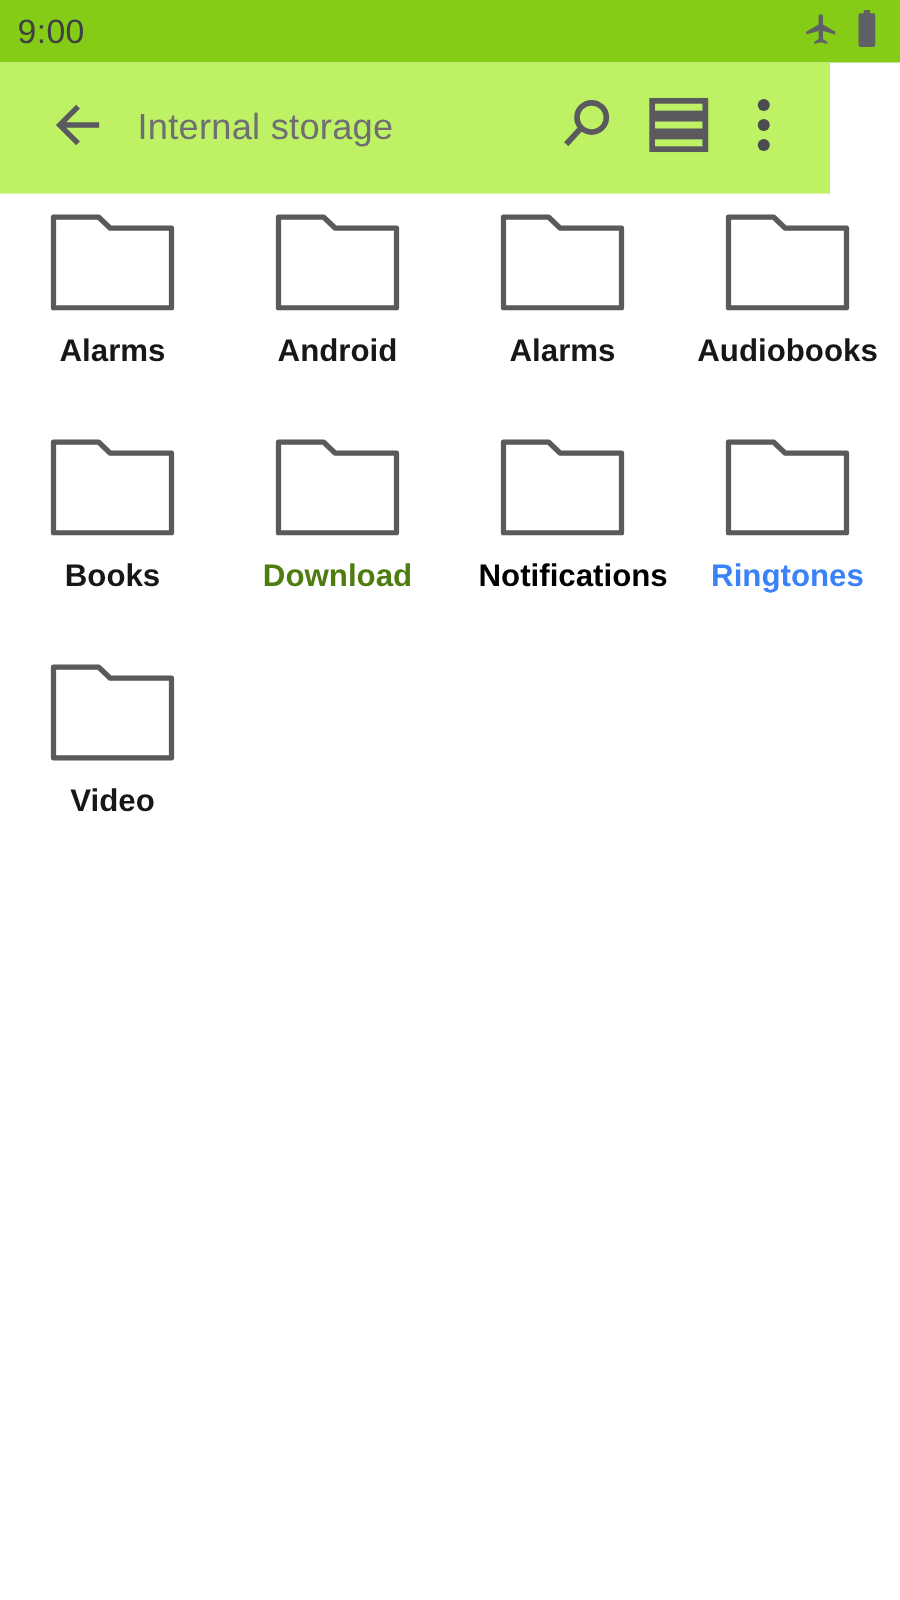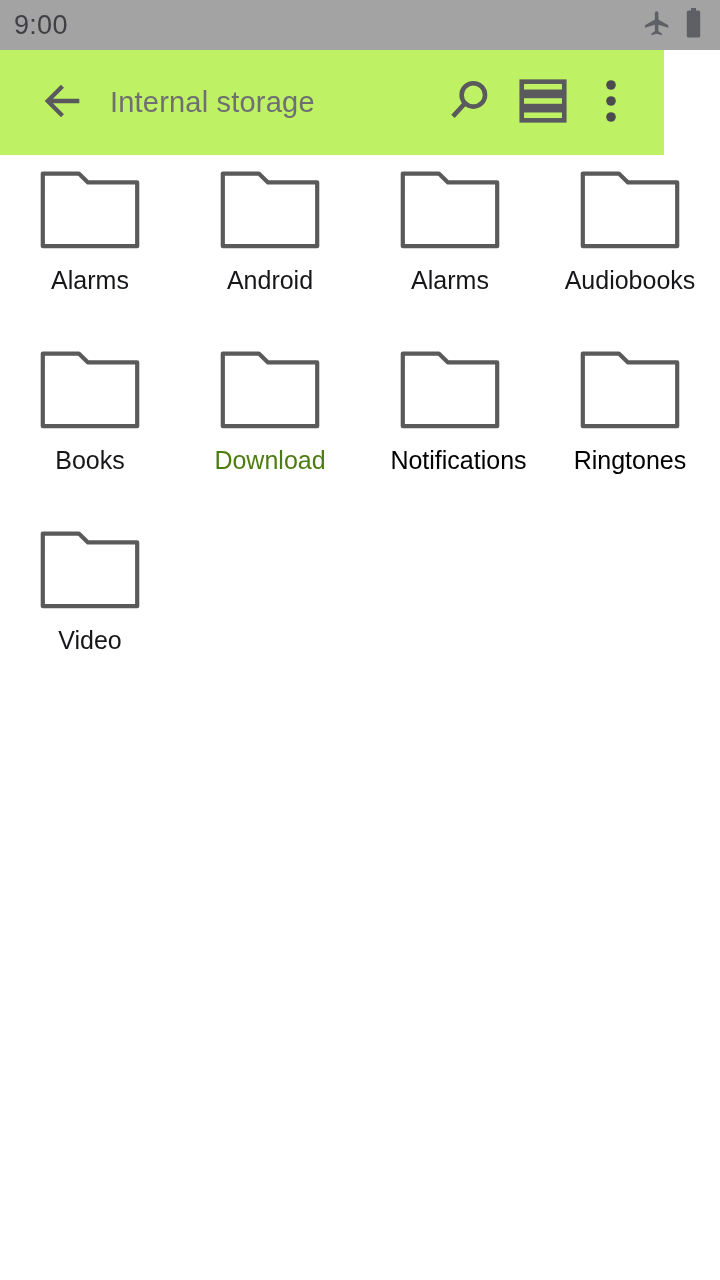--- a/index.html
+++ b/index.html
@@ -7,21 +7,21 @@
     width:720px; height:1280px;
     background:#ffffff;
     font-family:"Liberation Sans", sans-serif;
     overflow:hidden;
   }
 
   
   #status-bar {
     position:absolute; left:0; top:0;
     width:720px; height:50px;
-    background:#a3a3a3;
+    background:#84cc16;
     display:flex; align-items:center;
     padding:0 18px 0 14px;
   }
   #clock {
     font-size:27px; color:#3f3f44; letter-spacing:0.3px;
     line-height:1;
   }
   #status-icons {
     margin-left:auto; display:flex; align-items:center; gap:14px;
   }
@@ -58,21 +58,21 @@
     position:absolute; left:0; top:155px;
     width:720px; height:1125px;
     background:#ffffff;
     display:flex; flex-wrap:wrap;
     align-content:flex-start;
     padding-top:14px;
   }
   .grid-item {
     width:180px; height:180px;
     display:flex; flex-direction:column;
-    align-items:center; justify-content:flex-start;
+    align-items:center; justify-content:flex-start;font-weight:bold;
   }
   .folder-ico { display:block; }
   .item-label {
     margin-top:12px;
     font-size:25px; color:#17171a;
     white-space:nowrap;
     line-height:1.1;
   }
 </style>
 </head>
@@ -180,21 +180,21 @@
     <div class="grid-item">
       <span class="folder-ico"><svg width="104" height="82" viewBox="0 0 52 41" aria-hidden="true">
           <path d="M2.4 2.3h18.0l4.6 4.4h24.6v31.9H2.4Z" fill="none" stroke="#5a5a5a" stroke-width="2.1" stroke-linejoin="round" stroke-linecap="round"></path>
         </svg></span>
       <span class="item-label" style="color: #000000; margin-left: 17px;">Notifications</span>
     </div>
     <div class="grid-item">
       <span class="folder-ico"><svg width="104" height="82" viewBox="0 0 52 41" aria-hidden="true">
           <path d="M2.4 2.3h18.0l4.6 4.4h24.6v31.9H2.4Z" fill="none" stroke="#5a5a5a" stroke-width="2.1" stroke-linejoin="round" stroke-linecap="round"></path>
         </svg></span>
-      <span class="item-label" style="color: #000000; text-align: center;">Ringtones</span>
+      <span class="item-label" style="color: #3b82f6; text-align: center;">Ringtones</span>
     </div>
     <div class="grid-item">
       <span class="folder-ico"><svg width="104" height="82" viewBox="0 0 52 41" aria-hidden="true">
           <path d="M2.4 2.3h18.0l4.6 4.4h24.6v31.9H2.4Z" fill="none" stroke="#5a5a5a" stroke-width="2.1" stroke-linejoin="round" stroke-linecap="round"></path>
         </svg></span>
       <span class="item-label" style="color: rgb(23, 23, 26);">Video</span>
     </div>
   </div>
 
 </body></html>

